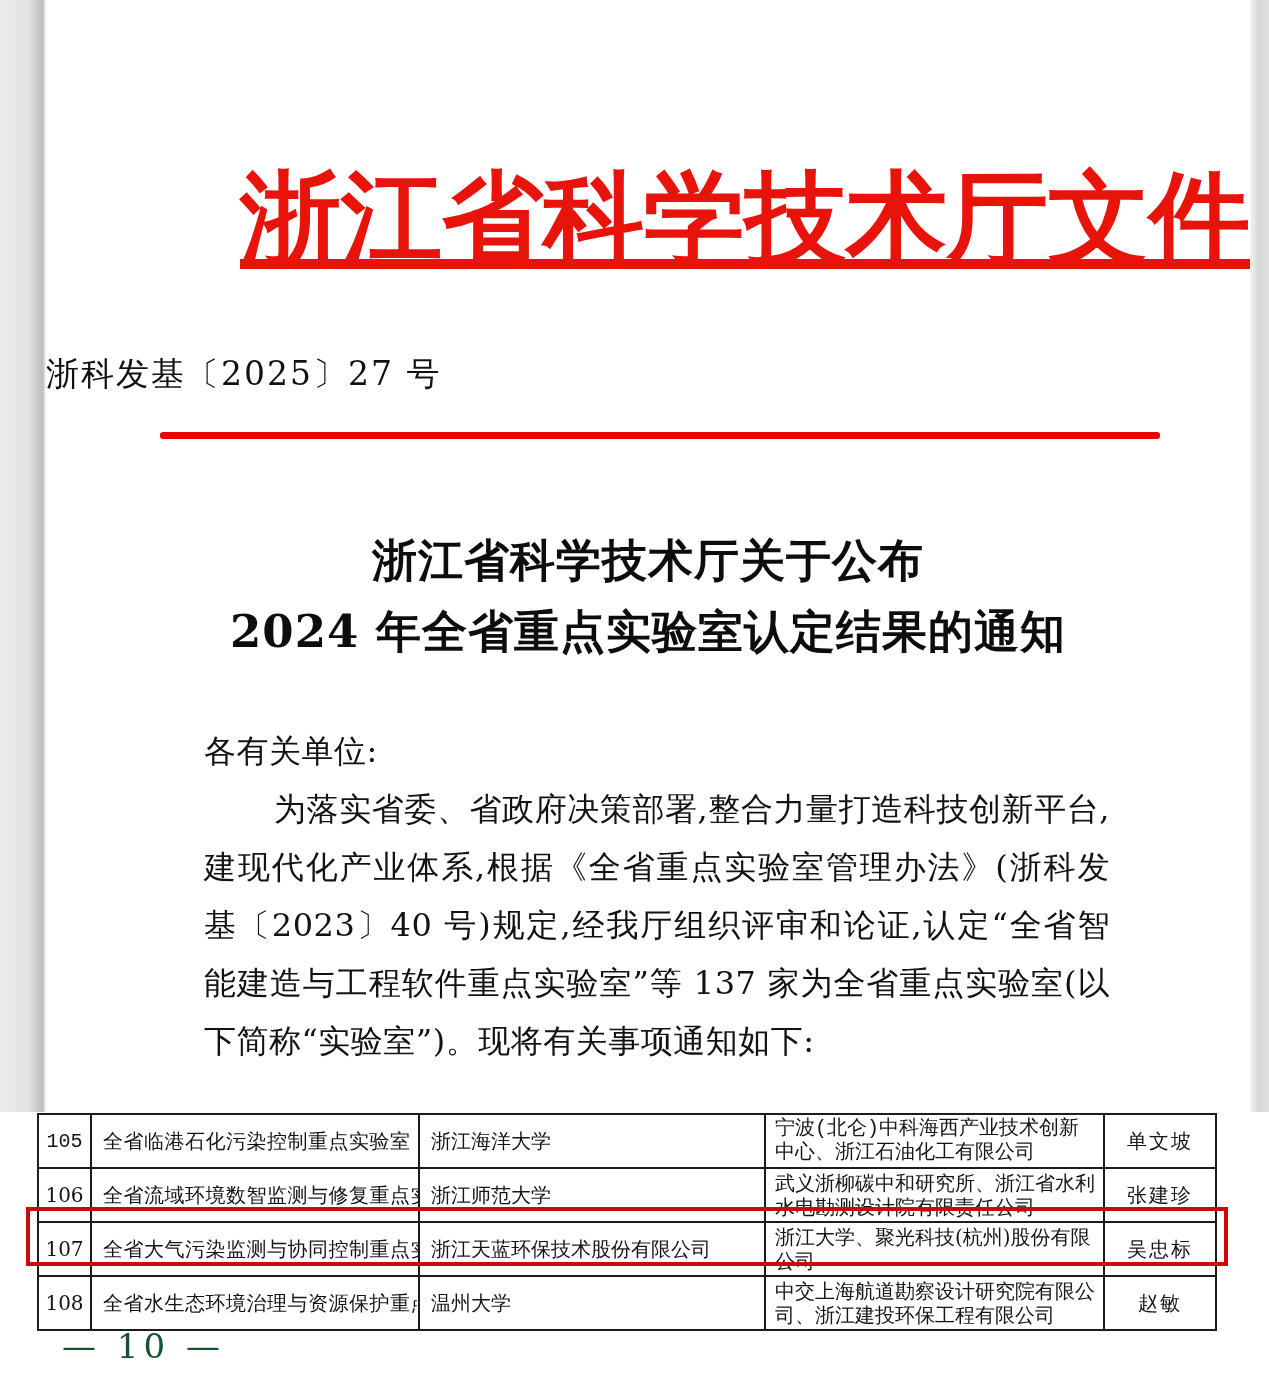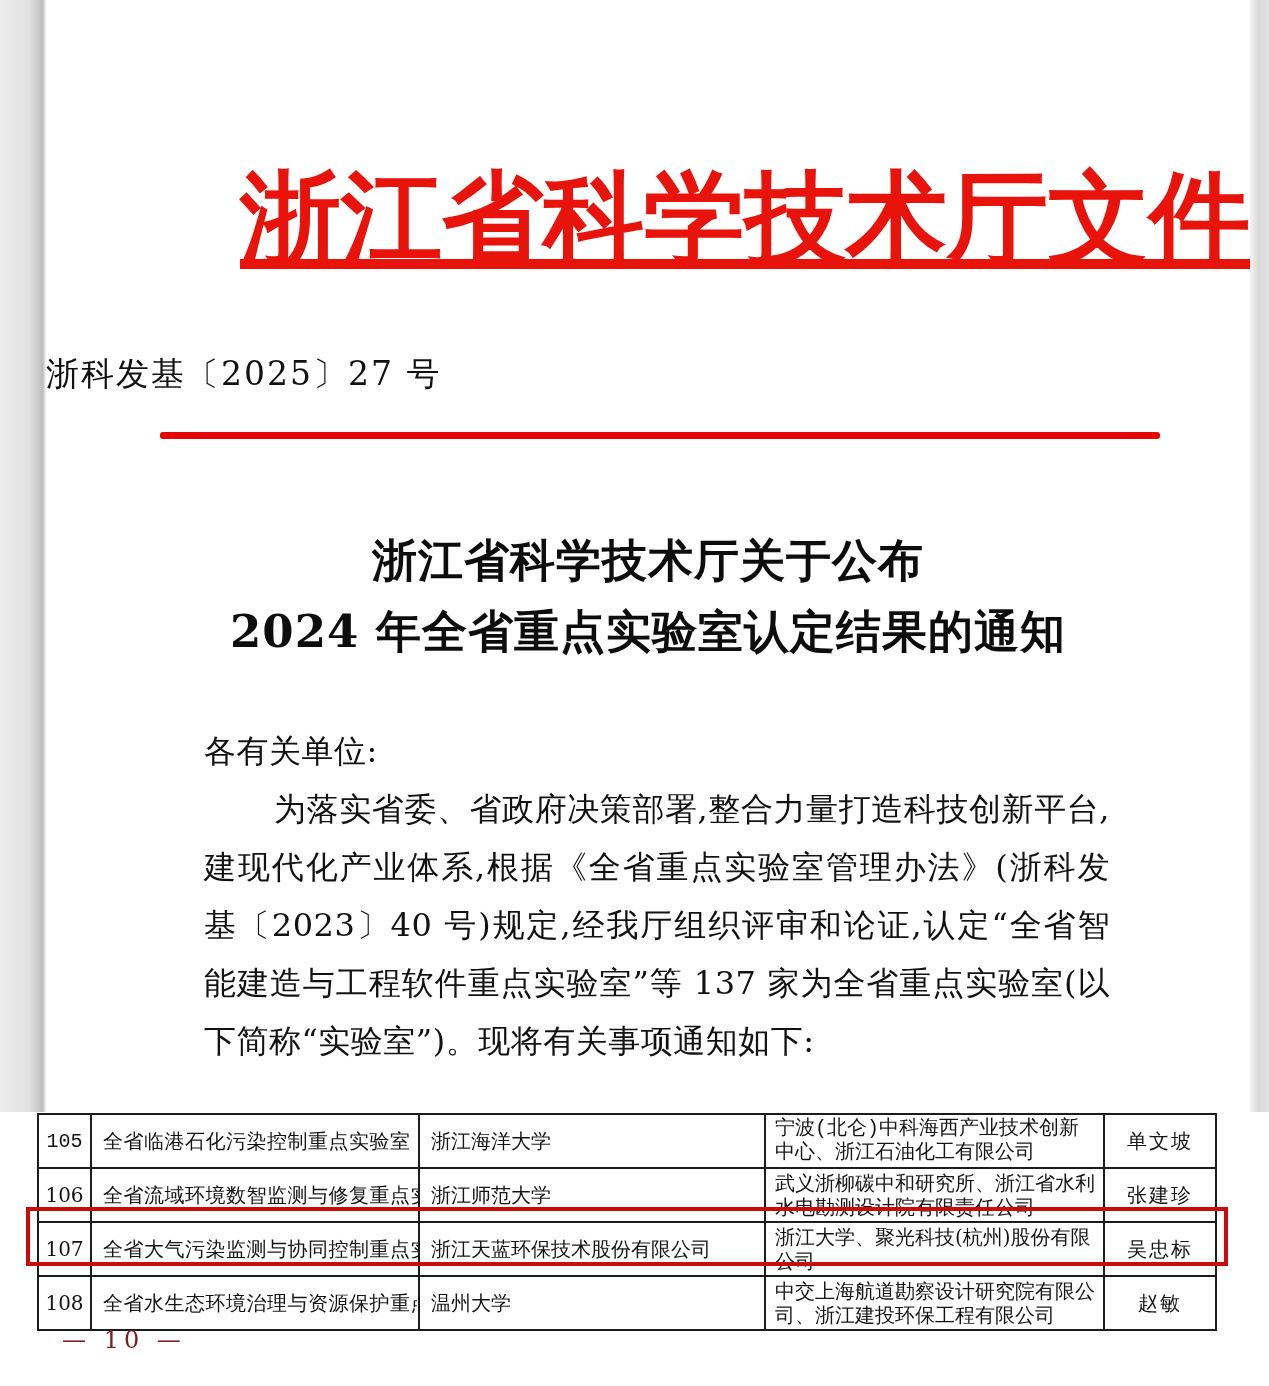--- a/index.html
+++ b/index.html
@@ -96,21 +96,21 @@
   .highlight-box {
     position: absolute; left: 26px; top: 1207px;
     width: 1202px; height: 59px;
     border: 4px solid #cb0b0b;
     background: transparent;
     pointer-events: none;
   }
 
   .page-number {
     position: absolute; left: 62px; top: 1326px;
-    font-size: 24px; color: #7f1d1d; letter-spacing: 5px;
+    font-size: 34px; color: #14532d; letter-spacing: 5px;
     white-space: nowrap;
   }
 </style>
 </head>
 <body>
 
 <div class="margin-strip-left"></div>
 <div class="margin-strip-right"></div>
 
 <div class="page-content">

